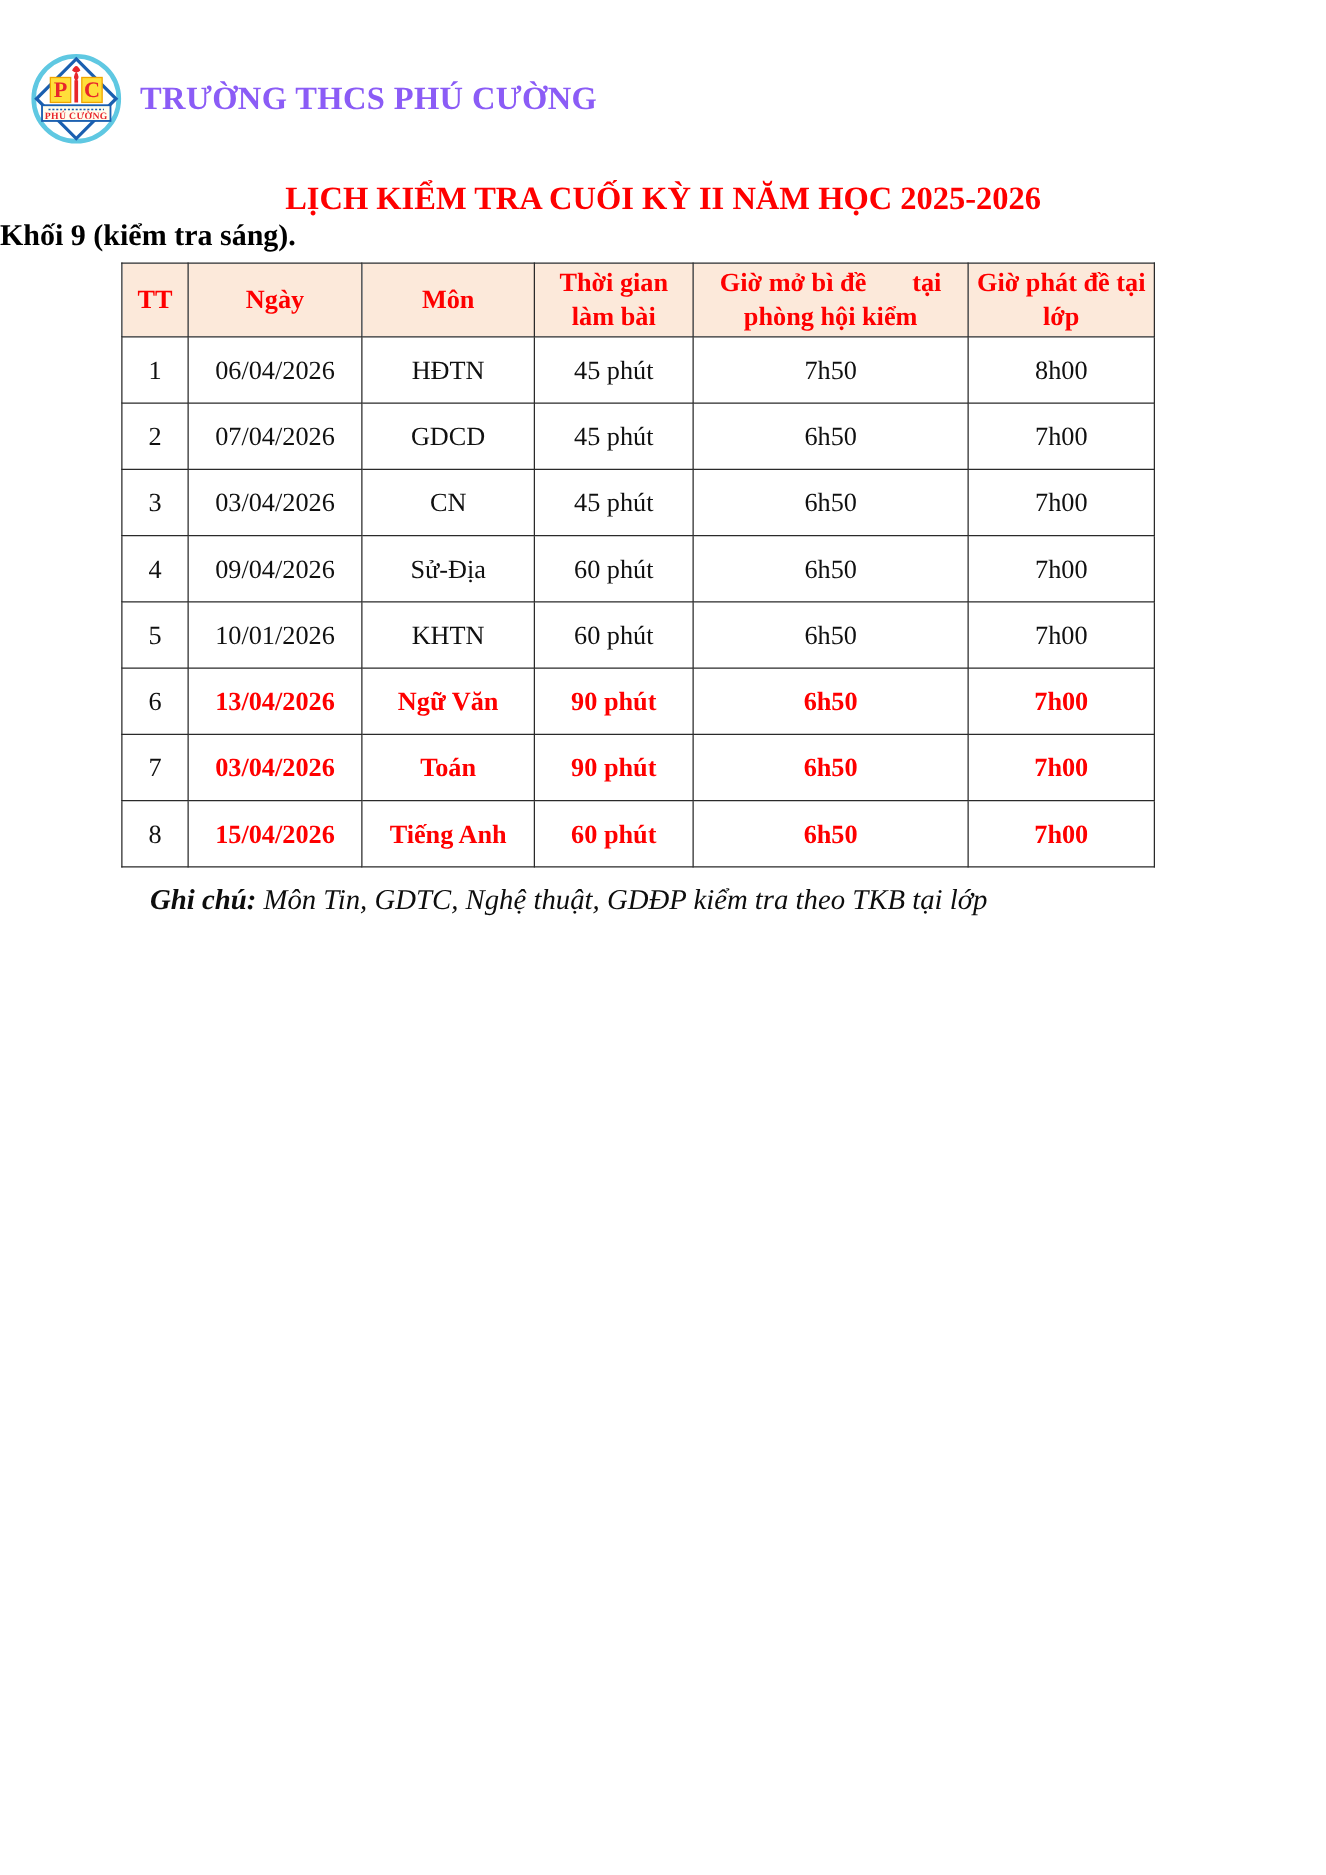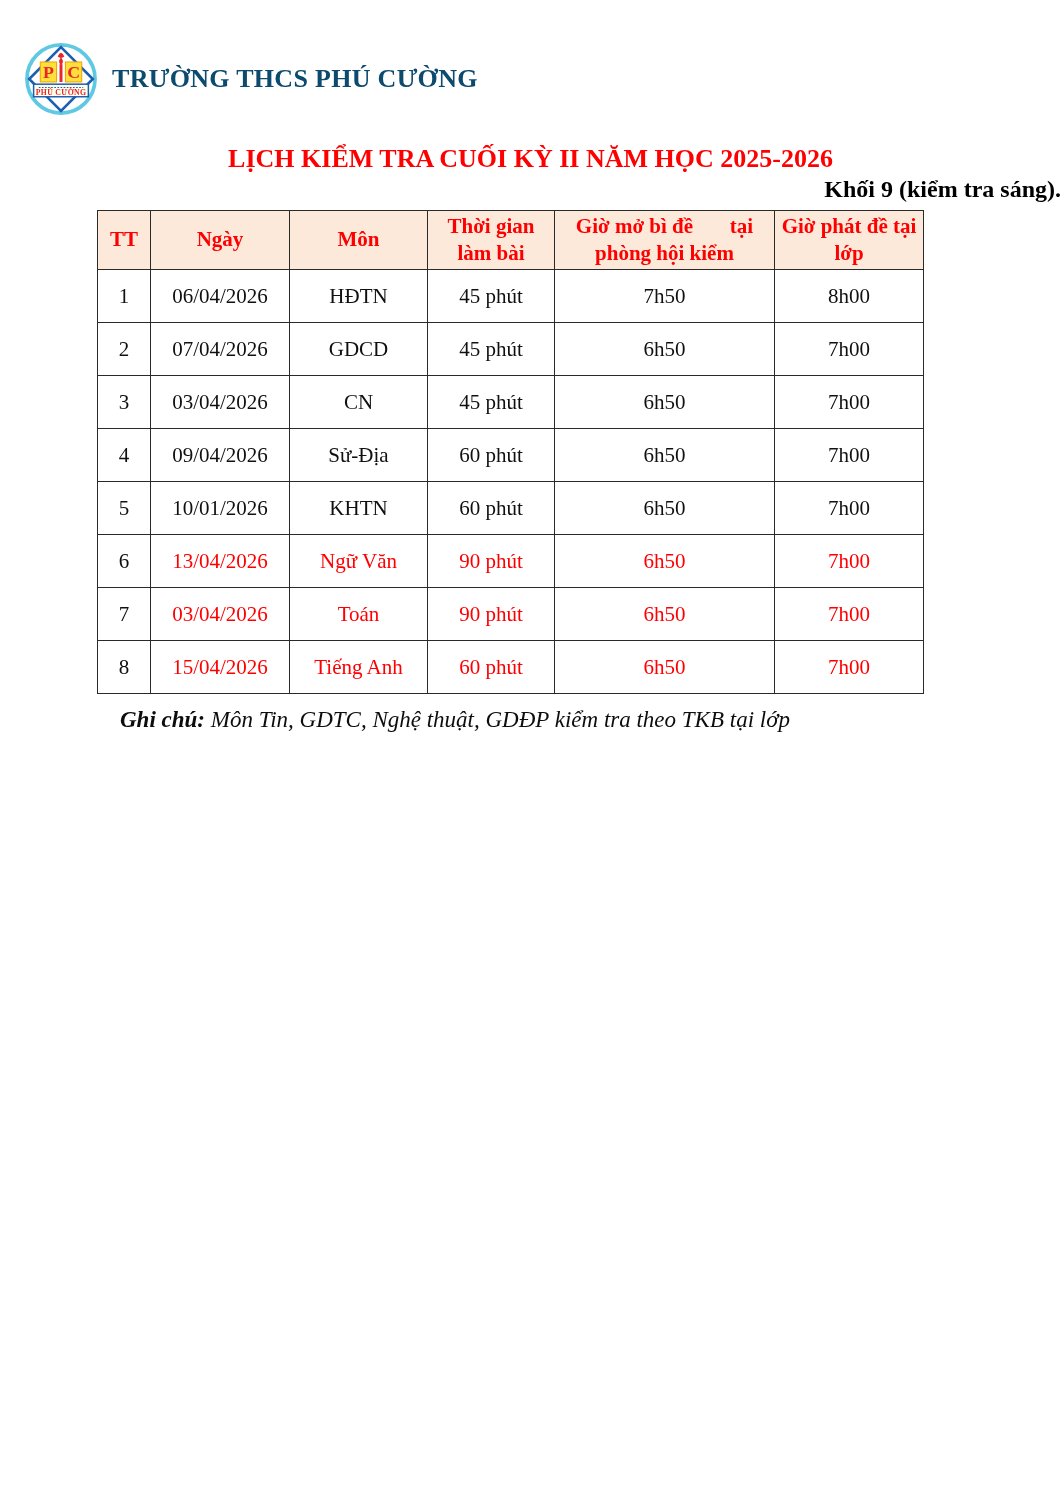--- a/index.html
+++ b/index.html
@@ -8,36 +8,36 @@
   }
   *{margin:0;padding:0;box-sizing:border-box;}
   html,body{background:#e8e8e8;}
   .page{
     width:1061px;height:1500px;background:#ffffff;margin:0 auto;
     font-family:"Liberation Serif","DejaVu Serif",serif;color:var(--text);
     position:relative;overflow:hidden;
   }
   .letterhead{display:flex;align-items:center;gap:14px;padding:42px 0 0 24px;height:116px;}
   .logo-svg{flex:0 0 auto;display:block;}
-  .school-name{font-size:26px;font-weight:bold;color:#0c4a6e;letter-spacing:.3px;text-align:right;}
+  .school-name{font-size:26px;font-weight:bold;color:#8b5cf6;letter-spacing:.3px;text-align:right;}
   .doc-title{margin-top:28px;text-align:center;color:var(--red);font-weight:bold;font-size:26px;line-height:30px;}
-  .doc-subtitle{text-align:right;font-weight:bold;font-size:24px;line-height:30px;color:#000;}
+  .doc-subtitle{text-align:left;font-weight:bold;font-size:24px;line-height:30px;color:#000;}
   table.schedule{
     border-collapse:collapse;table-layout:fixed;width:826px;margin:6px 0 0 97px;border-radius:26px;
   }
   .schedule th,.schedule td{
     border:1.5px solid var(--border);text-align:center;vertical-align:middle;
     overflow:hidden;
   }
   .schedule th{
     background:var(--header-bg);color:var(--red);font-weight:bold;font-size:21px;
     line-height:1.3;height:59px;white-space:pre-wrap;
   }
   .schedule td{font-size:21px;height:53px;color:#101010;background:#fff;}
-  .schedule tr.highlight td{color:var(--red);font-weight:normal;}
+  .schedule tr.highlight td{color:var(--red);font-weight:bold;}
   .schedule tr.highlight td.col-tt{color:#101010;font-weight:normal;}
   .note{margin:13px 0 0 120px;font-style:italic;font-size:23px;color:#0d0d0d;}
   .note .note-label{font-weight:bold;}
   
   .lg-ring{fill:#ffffff;stroke:var(--logo-light-blue);stroke-width:5;}
   .lg-diamond{fill:none;stroke:var(--logo-blue);stroke-width:3.5;}
   .lg-red{fill:var(--logo-red);}
   .lg-box{fill:var(--logo-yellow);stroke:#F0A500;stroke-width:1.4;}
   .lg-letter{fill:var(--logo-red);font-family:"Liberation Serif",serif;font-weight:bold;font-size:24px;}
   .lg-banner{fill:#FFFDEE;stroke:var(--logo-blue);stroke-width:2;}

